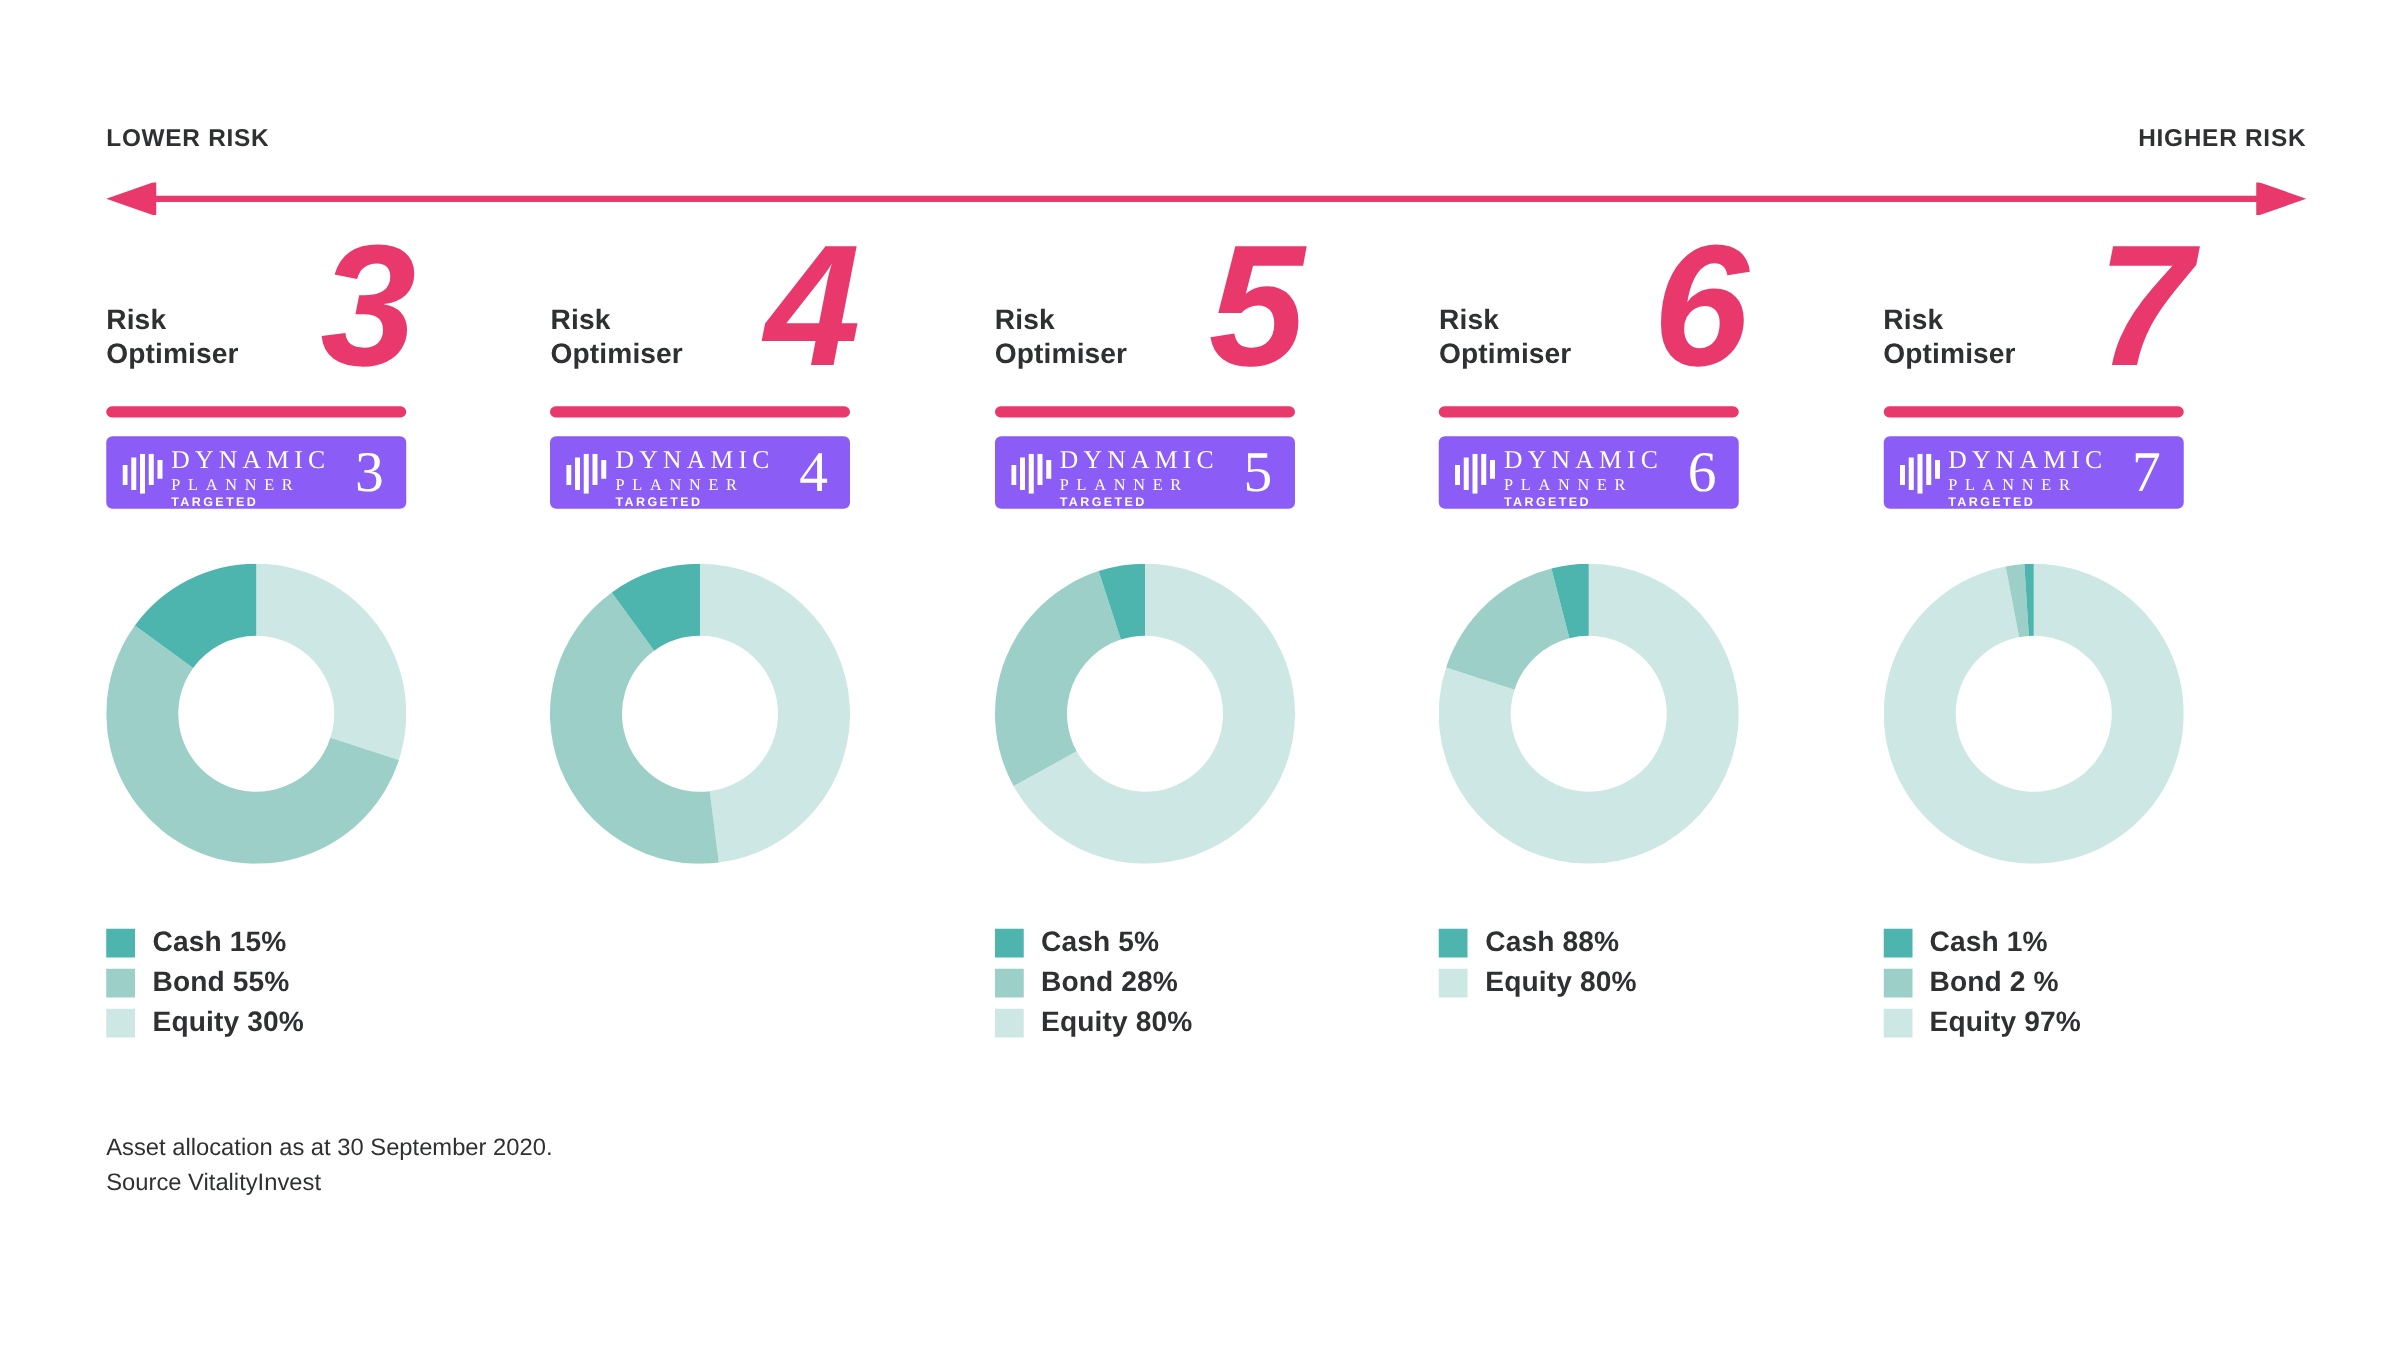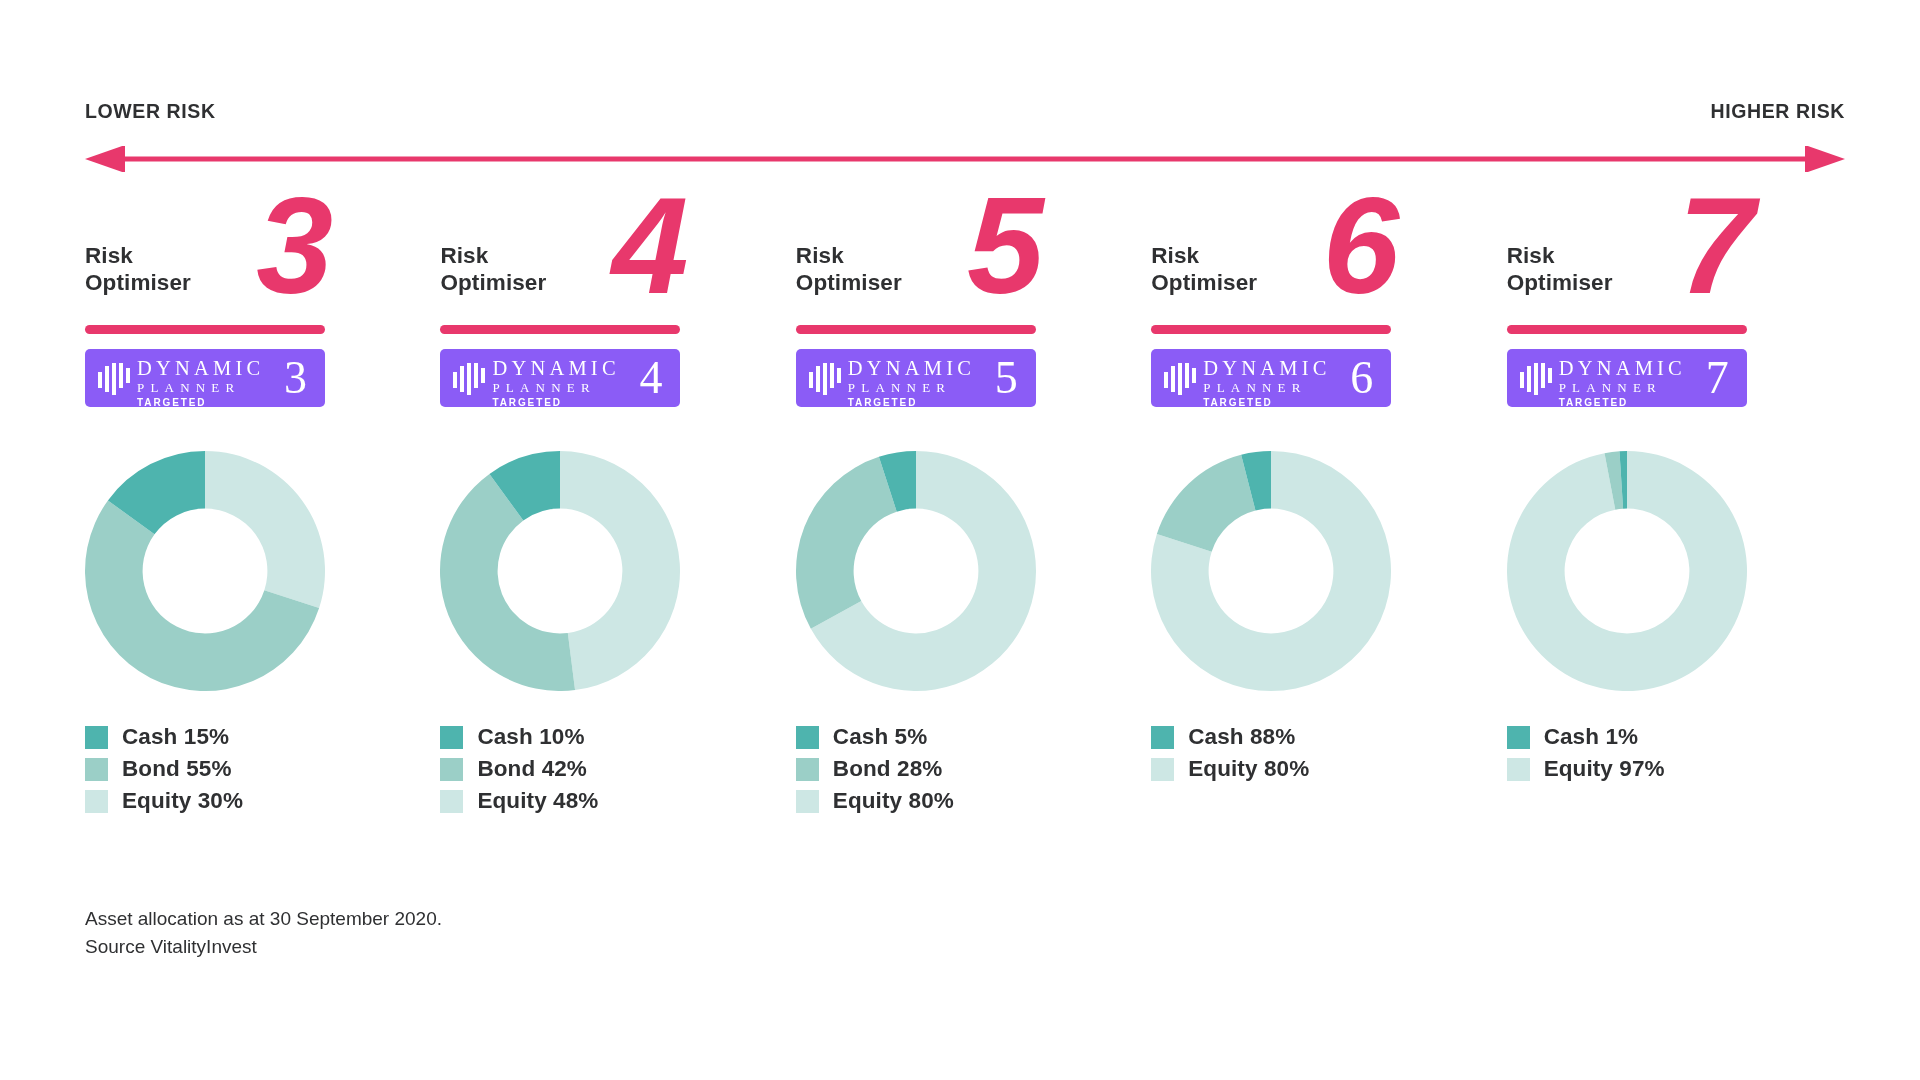--- a/index.html
+++ b/index.html
@@ -163,21 +163,21 @@
   .donut-wrap {
     margin-top: 44px;
     width: 240px;
     height: 240px;
     position: relative;
   }
   .donut-wrap svg { display: block; }
 
   
   .legend {
-    margin-top: 30px;
+    margin-top: 47px;
     width: 260px;
   }
   .legend-row {
     display: flex;
     align-items: center;
     height: 32px;
   }
   .legend-swatch {
     width: 23px;
     height: 23px;
@@ -297,34 +297,20 @@
       </div>
 
       <div class="donut-wrap">
         <svg width="240" height="240" viewBox="0 0 240 240">
             <path d="M 120 0 A 120 120 0 0 1 135.03998802771653 239.05376415773733 L 127.8207937744126 181.9079573620234 A 62.400000000000006 62.400000000000006 0 0 0 120 57.599999999999994 Z" fill="#cde7e4"></path>
             <path d="M 135.03998802771653 239.05376415773733 A 120 120 0 0 1 49.4657697249032 22.917960675006313 L 83.32220025694966 69.51733955100329 A 62.400000000000006 62.400000000000006 0 0 0 127.8207937744126 181.9079573620234 Z" fill="#9bcfc7"></path>
             <path d="M 49.4657697249032 22.917960675006313 A 120 120 0 0 1 119.99999999999997 0 L 119.99999999999999 57.599999999999994 A 62.400000000000006 62.400000000000006 0 0 0 83.32220025694966 69.51733955100329 Z" fill="#4eb4ae"></path>
           </svg>
       </div>
 
-      <div class="legend">
-        <div class="legend-row">
-          <span class="legend-swatch" style="background: rgb(78, 180, 174);"></span>
-          <span class="legend-text">Cash 10%</span>
-        </div>
-        <div class="legend-row">
-          <span class="legend-swatch" style="background: rgb(155, 207, 199);"></span>
-          <span class="legend-text">Bond 42%</span>
-        </div>
-        <div class="legend-row">
-          <span class="legend-swatch" style="background: rgb(205, 231, 228);"></span>
-          <span class="legend-text">Equity 48%</span>
-        </div>
-      </div>
     </div>
 
     <div class="card">
       <div class="card-header">
         <div class="ro-title">
           <span>Risk</span><br>
           <span>Optimiser</span>
         </div>
         <div class="ro-number">5</div>
         <div class="ro-rule"></div>
@@ -449,20 +435,24 @@
             <path d="M 112.46513765648241 0.2367925886074147 A 120 120 0 0 1 119.99999999999997 0 L 119.99999999999999 57.599999999999994 A 62.400000000000006 62.400000000000006 0 0 0 116.08187158137085 57.72313214607585 Z" fill="#4eb4ae"></path>
           </svg>
       </div>
 
       <div class="legend">
         <div class="legend-row">
           <span class="legend-swatch" style="background: rgb(78, 180, 174);"></span>
           <span class="legend-text">Cash 1%</span>
         </div>
         <div class="legend-row">
+          <span class="legend-swatch" style="background: rgb(155, 207, 199);"></span>
+          <span class="legend-text">Bond 2 %</span>
+        </div>
+        <div class="legend-row">
           <span class="legend-swatch" style="background: rgb(205, 231, 228);"></span>
           <span class="legend-text">Equity 97%</span>
         </div>
       </div>
     </div>
 
   </div>
 
   <div class="footnote">
     <div>Asset allocation as at 30 September 2020.</div>

